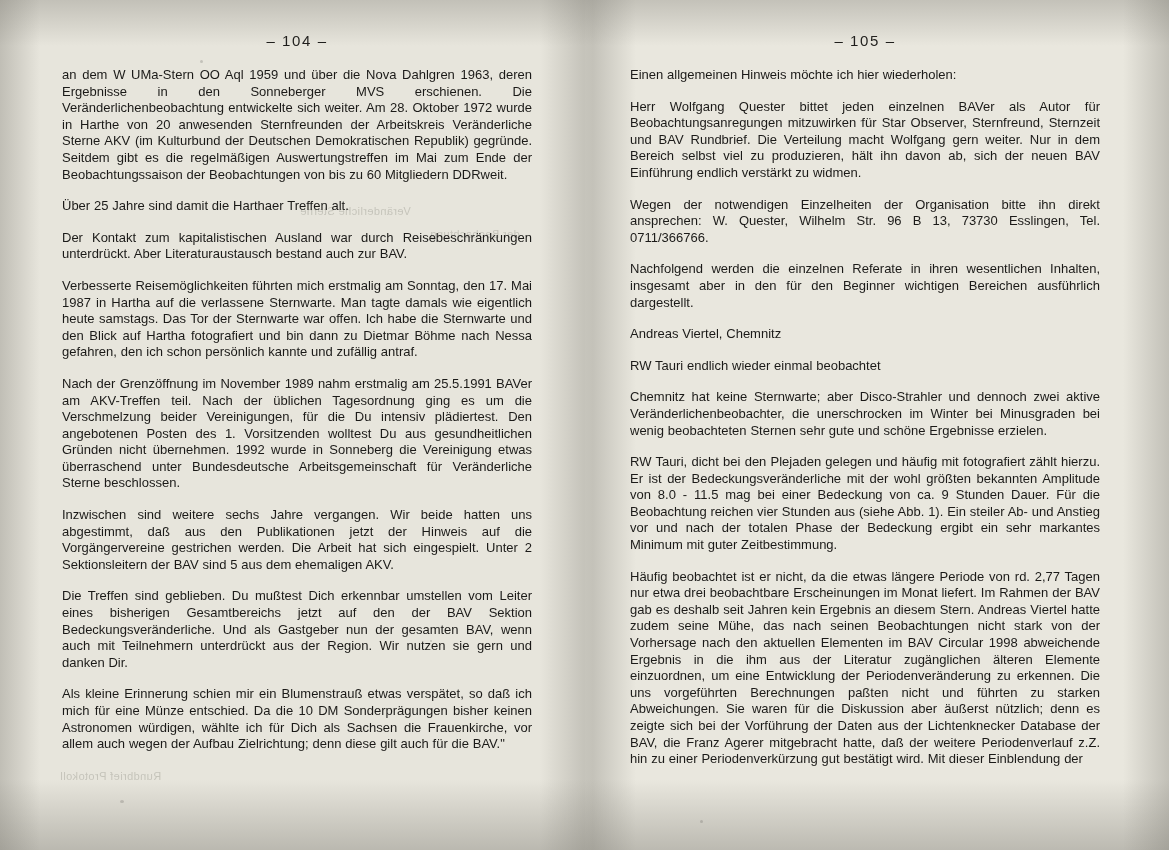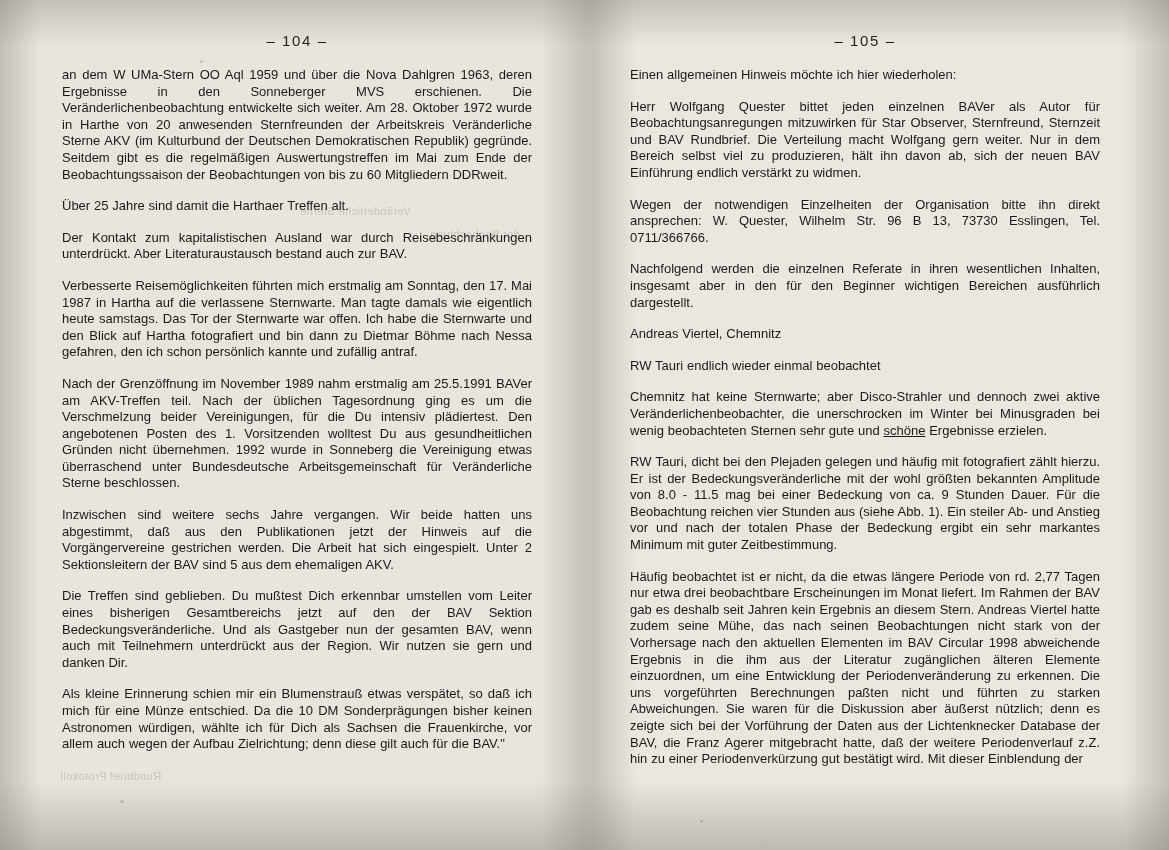--- a/index.html
+++ b/index.html
@@ -90,21 +90,21 @@
 
   p.body {
     margin: 0 0 15px 0;
     font-size: 13px;
     line-height: 16.6px;
     color: #1b1a18;
     text-align: justify;
     text-justify: inter-word;
     word-spacing: 0.2px;
   }
-  .u { text-decoration: underline; }
+  .u { }
   .sig { margin-bottom: 0; }
   .blurme { filter: blur(0.18px); }
 </style>
 </head>
 <body>
 
 <div class="page">
 
   <div class="paper-left"></div>
   <div class="paper-right"></div>

